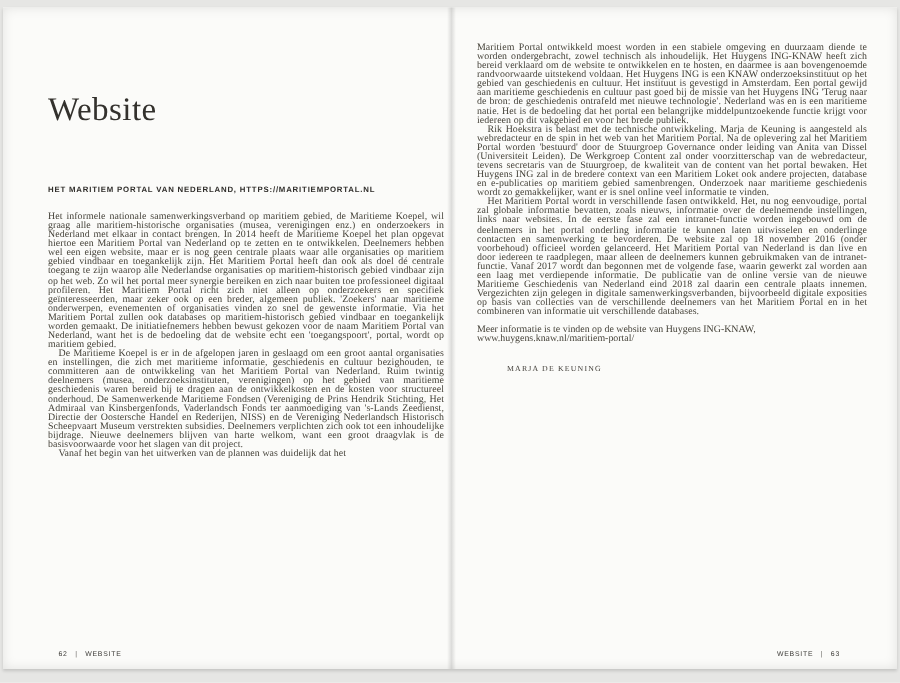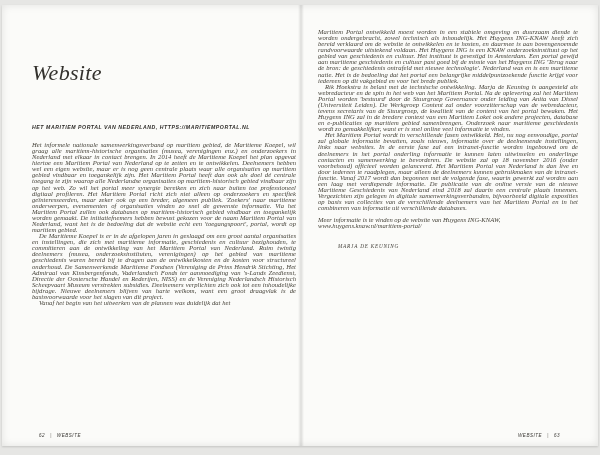--- a/index.html
+++ b/index.html
@@ -12,21 +12,20 @@
     font-family: "Liberation Serif", "DejaVu Serif", serif;
   }
   .stage {
     position: absolute;
     left: 2px;
     top: 5px;
     width: 596px;
     height: 441px;
     background: #fbfbf9;
     box-shadow: inset 0 0 8px rgba(0,0,0,0.10), 0 1px 2px rgba(0,0,0,0.15);
-    font-style: italic;
   }
   .spine {
     position: absolute;
     left: 296px;
     top: 0;
     width: 6px;
     height: 100%;
     background: linear-gradient(90deg, rgba(0,0,0,0) 0%, rgba(0,0,0,0.12) 50%, rgba(0,0,0,0) 100%);
   }
   .page-title {

